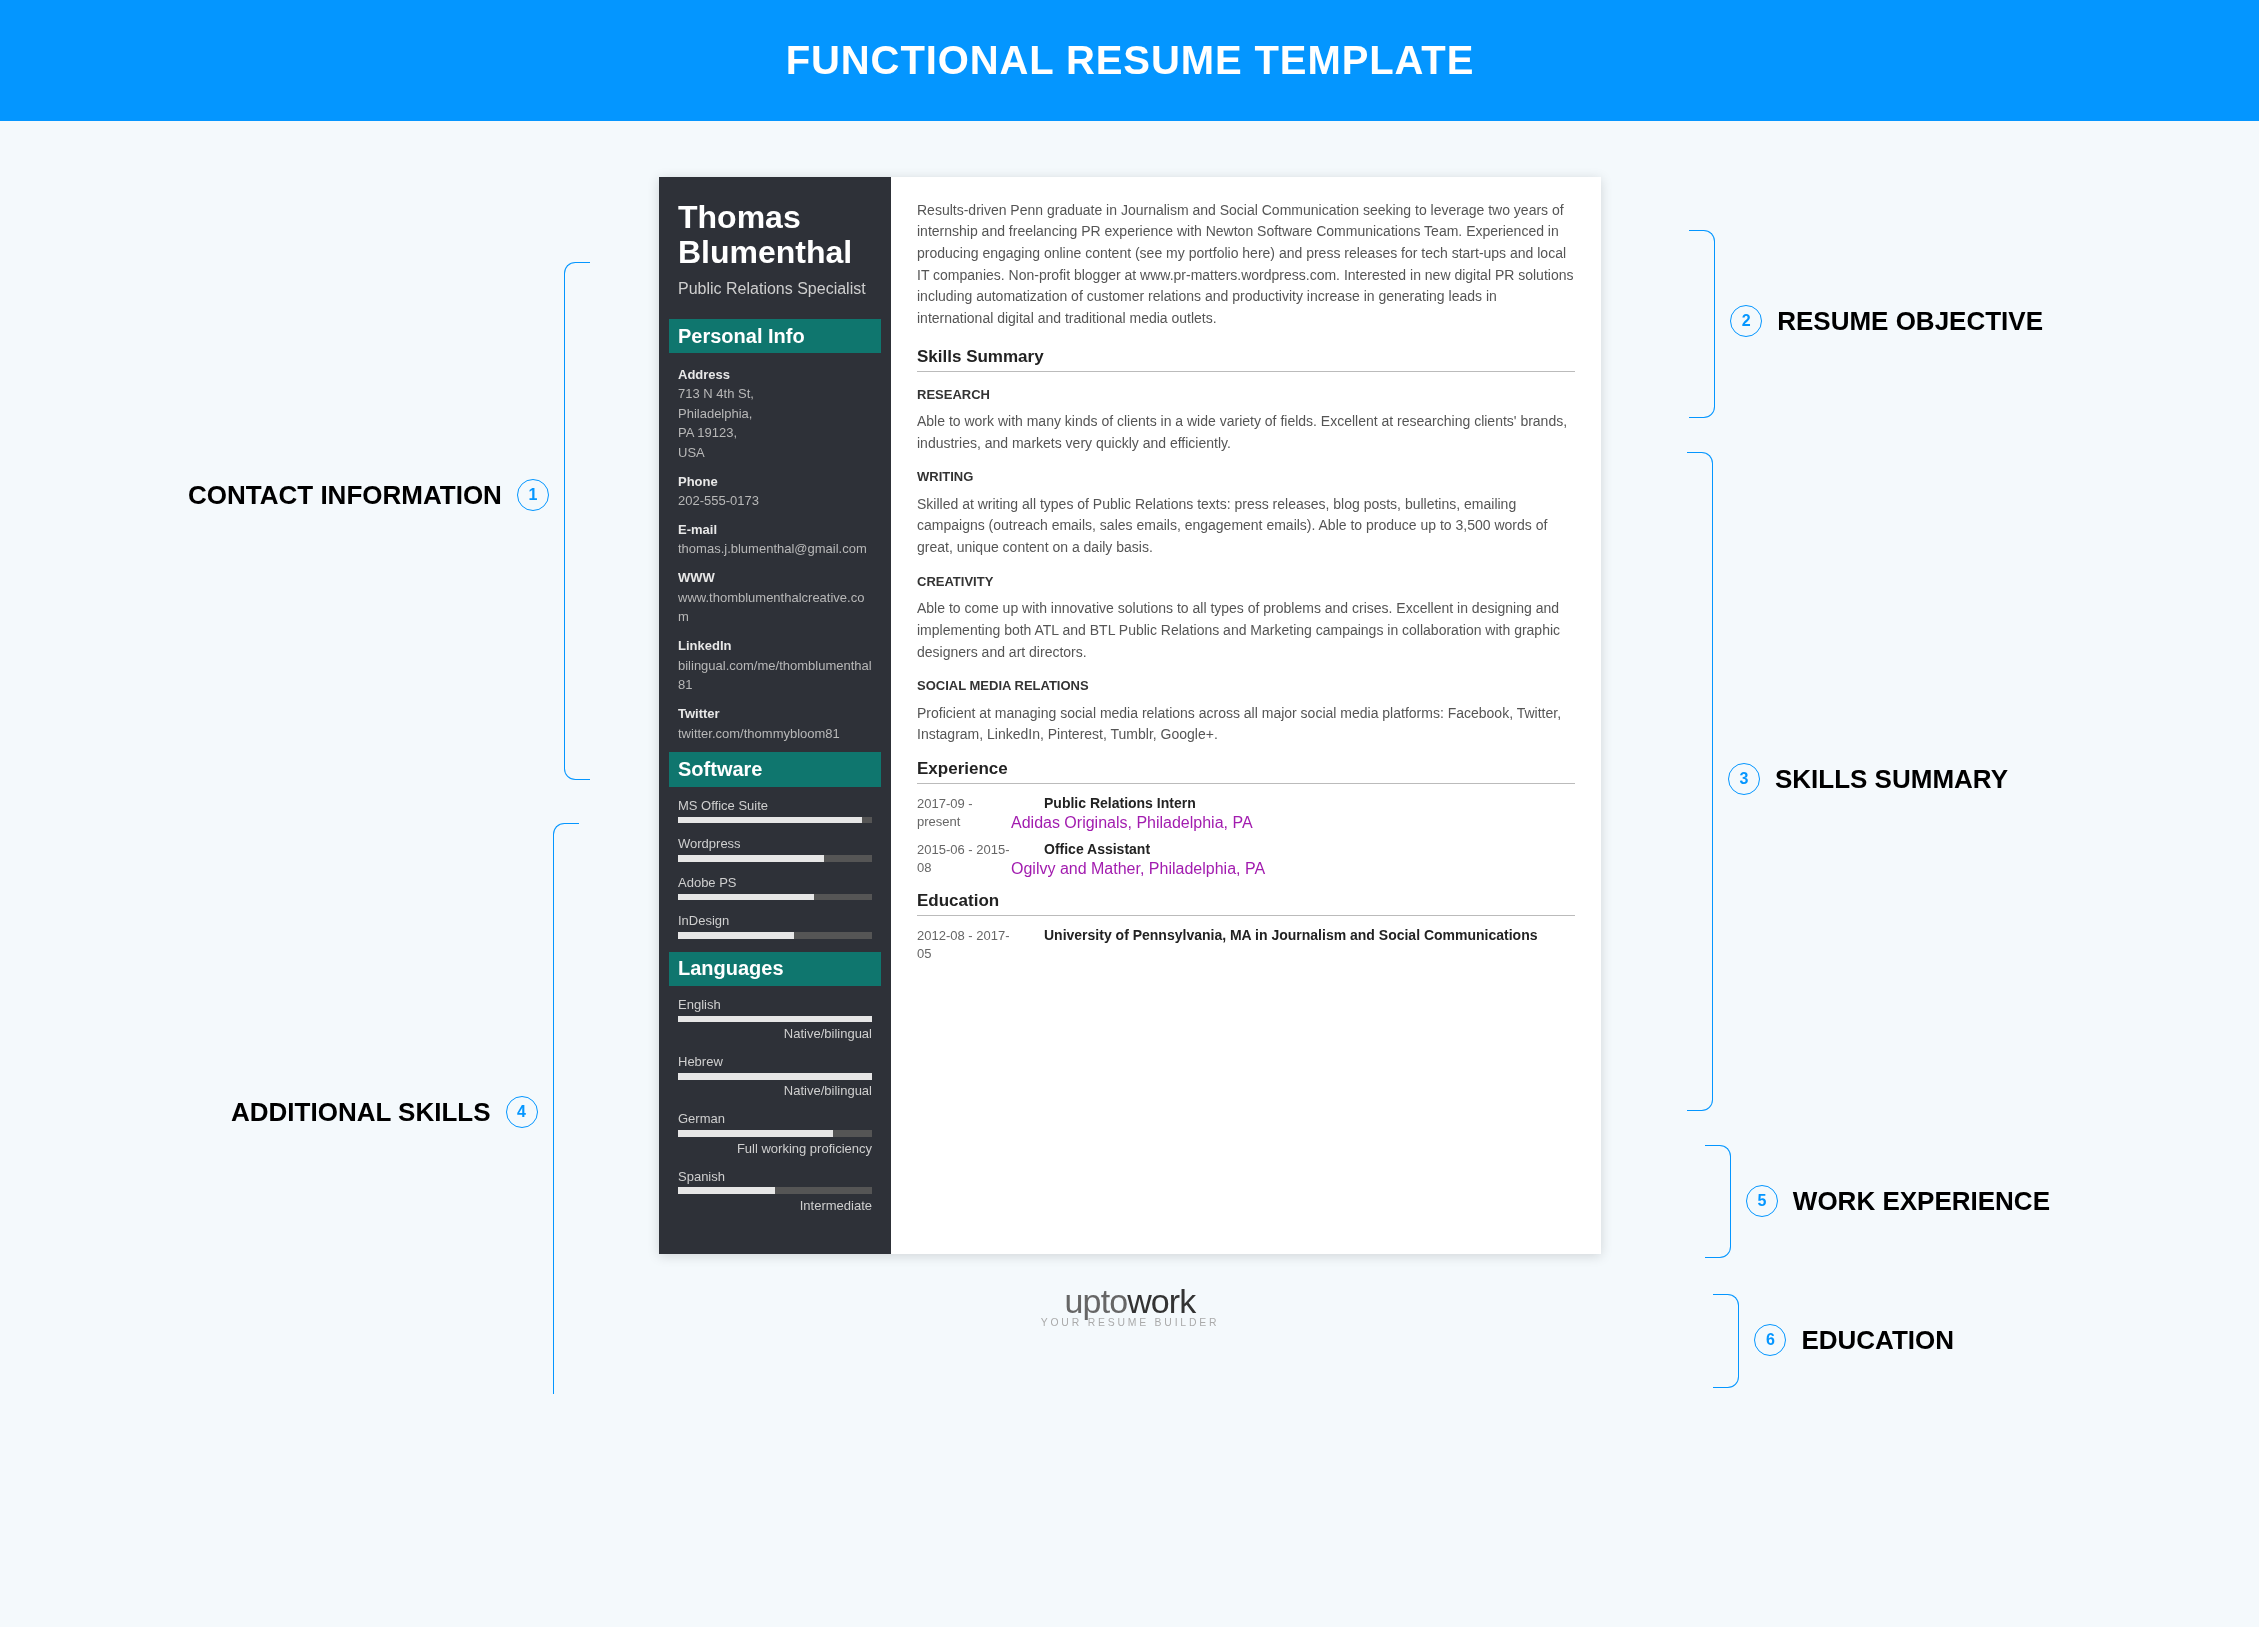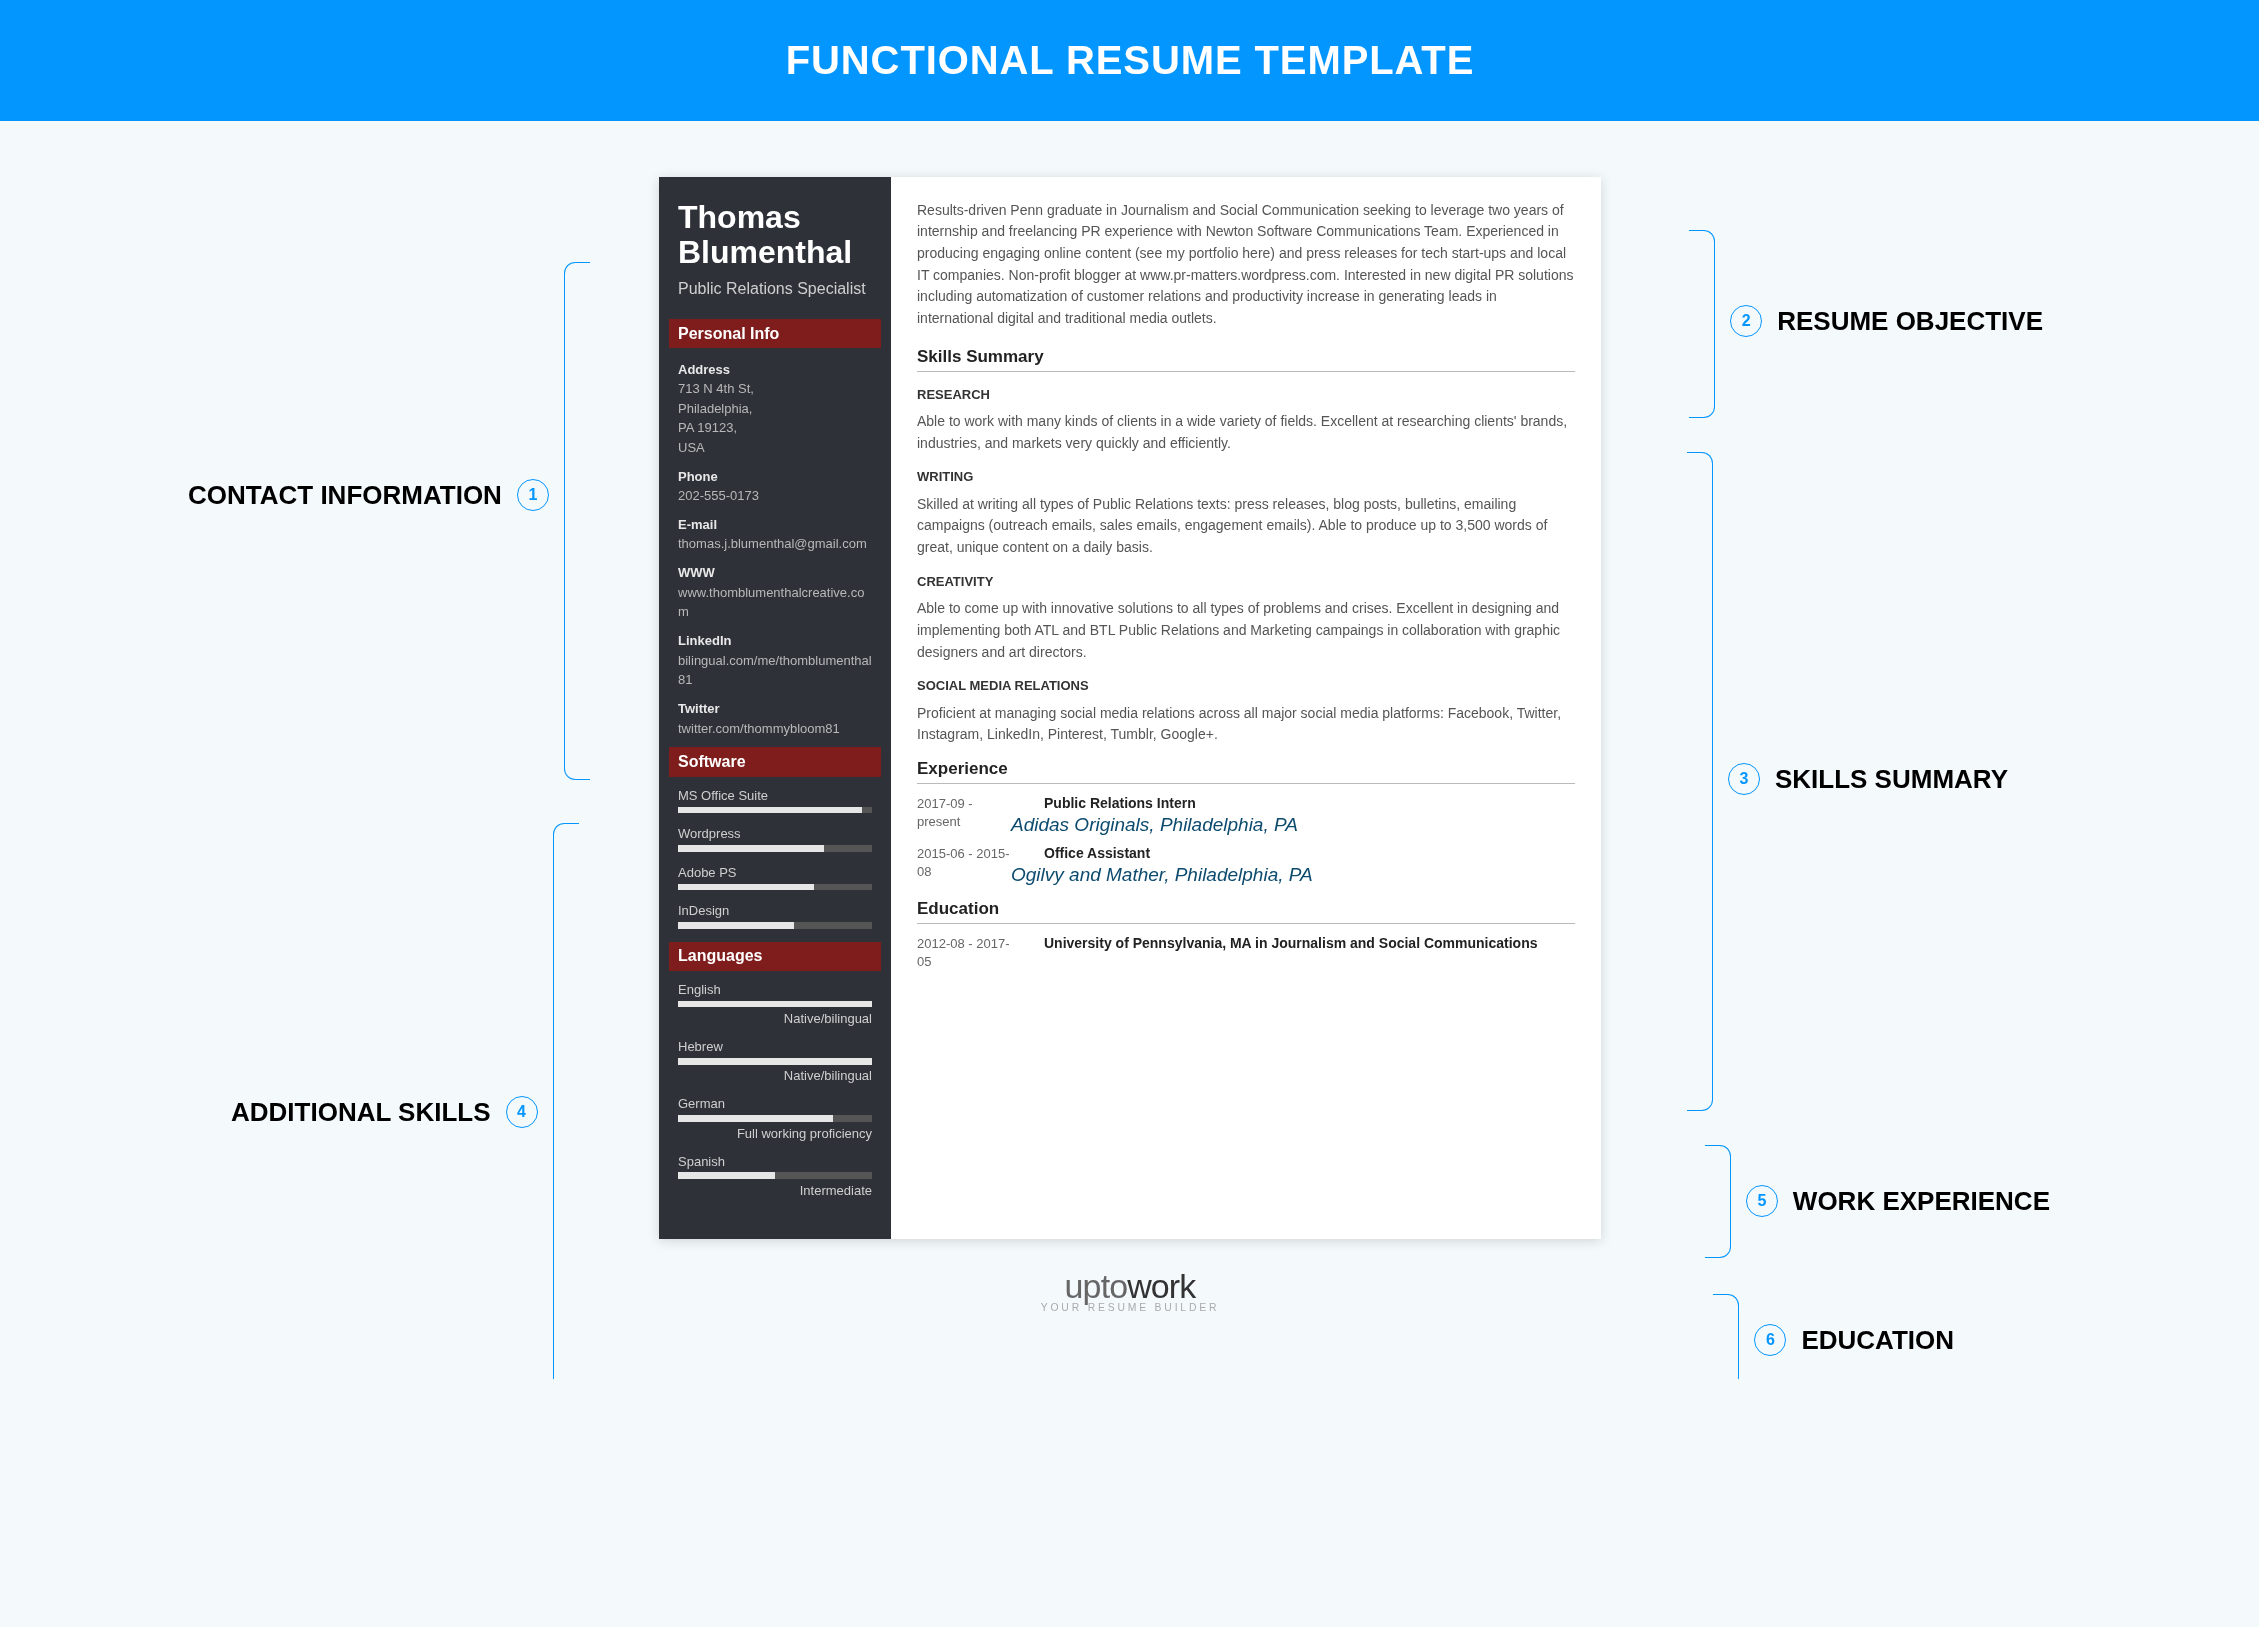--- a/index.html
+++ b/index.html
@@ -3,39 +3,39 @@
 <meta charset="utf-8">
 <style>
 * { margin: 0; padding: 0; box-sizing: border-box; }
 body { font-family: Arial, Helvetica, sans-serif; background: #f4f9fc; width: 2260px; }
 .header-banner { background: #0496ff; color: #fff; text-align: center; padding: 38px 0; font-size: 40px; font-weight: 700; letter-spacing: 0.9px; }
 .canvas { position: relative; padding: 56px 0 38px; }
 .resume { width: 942px; margin: 0 auto; display: flex; box-shadow: 0 1.9px 11.3px rgba(0,0,0,0.15); background: #fff; }
 .sidebar { width: 232px; background: #2e3138; color: #d8d8d8; padding: 22.6px 19px 28px; font-size: 14px; }
 .sidebar h1 { color: #fff; font-size: 32px; font-weight: 700; line-height: 1.1; margin-bottom: 9.4px; }
 .sidebar .title { color: #cfcfcf; font-size: 16px; line-height: 1.3; margin-bottom: 19px; }
-.section-hdr { background: #7f1d1d; color: #fff; font-weight: 700; padding: 5.6px 9.4px; margin: 9.4px -9.4px 11.3px; font-size: 16px; }
+.section-hdr { background: #0f766e; color: #fff; font-weight: 700; padding: 5.6px 9.4px; margin: 9.4px -9.4px 11.3px; font-size: 20px; }
 .info-item { margin-bottom: 9.4px; font-size: 13px; line-height: 1.5; }
 .info-item .lbl { font-weight: 700; color: #e8e8e8; }
 .info-item .val { color: #b8b8b8; word-break: break-all; }
 .skill-item { margin-bottom: 13px; }
 .skill-item .name { font-size: 13px; color: #cfcfcf; margin-bottom: 3.8px; }
 .bar { height: 6.6px; background: #555; position: relative; }
 .bar-fill { height: 100%; background: #e6e6e6; }
 .skill-caption { text-align: right; font-size: 13px; color: #cfcfcf; margin-top: 3.8px; }
 .main { flex: 1; padding: 22.6px 26px; color: #333; font-size: 14px; }
 .objective { line-height: 1.55; color: #555; margin-bottom: 17px; }
 .main h2 { font-size: 17px; font-weight: 700; border-bottom: 0.9px solid #bbb; padding-bottom: 3.8px; margin: 13px 0 11.3px; color: #222; }
 .skill-block h3 { font-size: 13px; font-weight: 700; color: #333; margin: 15px 0 9.4px; text-transform: uppercase; }
 .skill-block p { color: #555; line-height: 1.55; }
 .exp-row { display: flex; margin: 9.4px 0; }
 .exp-date { width: 94px; color: #666; font-size: 13px; line-height: 1.4; }
 .exp-body { flex: 1; }
 .exp-body .role { font-weight: 700; color: #222; margin-bottom: 2.8px; padding-left: 33px; }
-.exp-body .org { font-style: italic; color: #0c4a6e; font-size: 19px; }
+.exp-body .org { color: #a21caf; font-size: 16px; }
 .callout { position: absolute; display: flex; align-items: center; gap: 15px; }
 .callout.left { flex-direction: row; }
 .callout.right { flex-direction: row; }
 .callout-label { font-size: 26px; font-weight: 700; color: #000000; white-space: nowrap; }
 .callout-num { width: 32px; height: 32px; border: 1.9px solid #0496ff; border-radius: 50%; display: flex; align-items: center; justify-content: center; color: #0496ff; font-weight: 700; font-size: 16px; }
 .bracket { width: 26px; border: 1.9px solid #0496ff; border-radius: 11.3px; }
 .bracket.left-b { border-right: none; border-top-right-radius: 0; border-bottom-right-radius: 0; }
 .bracket.right-b { border-left: none; border-top-left-radius: 0; border-bottom-left-radius: 0; }
 .footer { text-align: center; padding: 28px 0; color: #888; }
 .footer .brand { font-size: 34px; font-weight: 300; color: #666; letter-spacing: -0.9px; }

